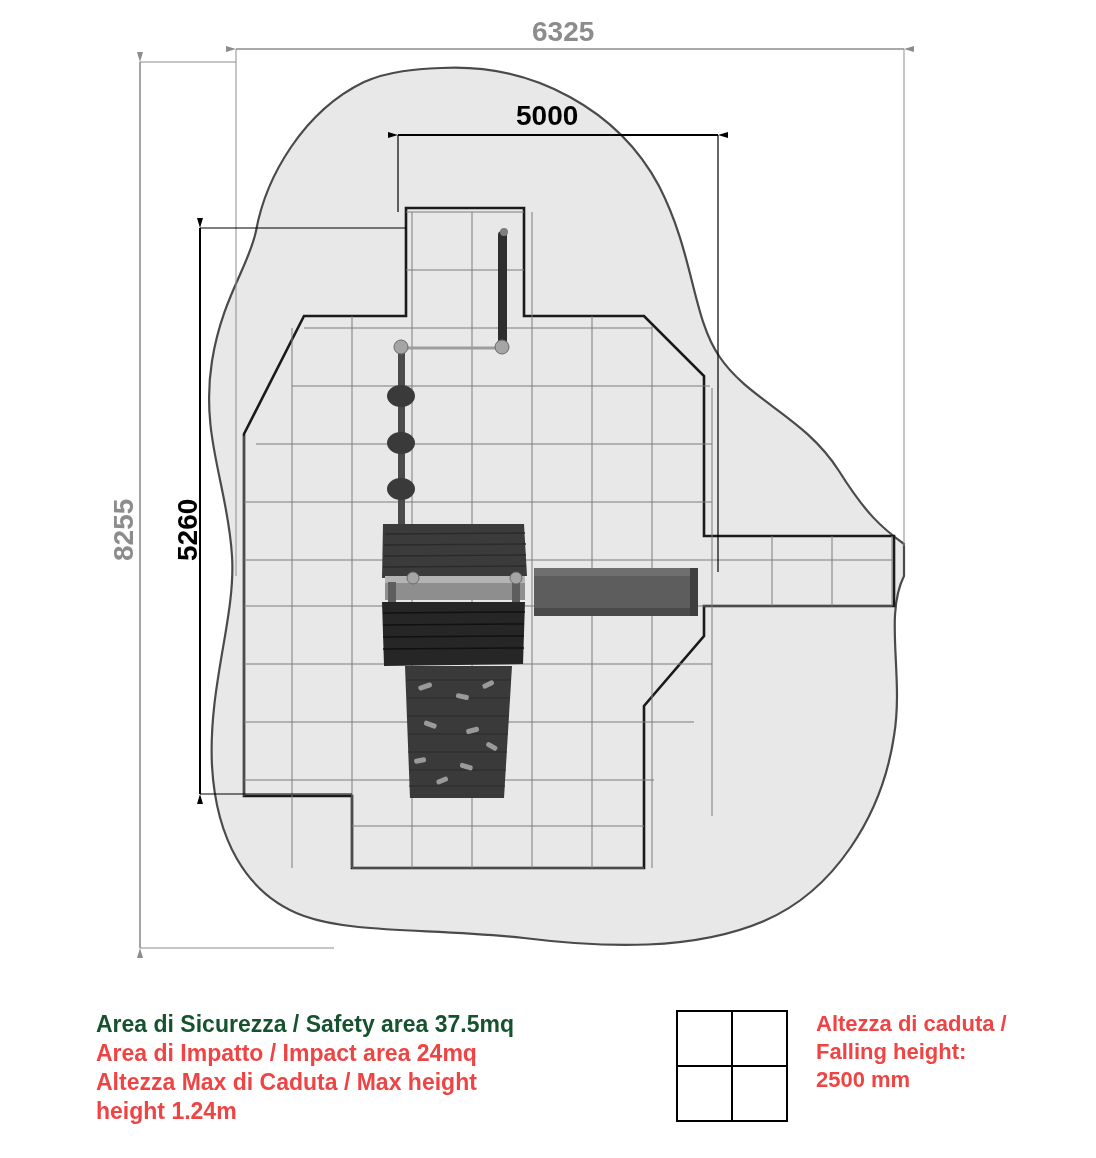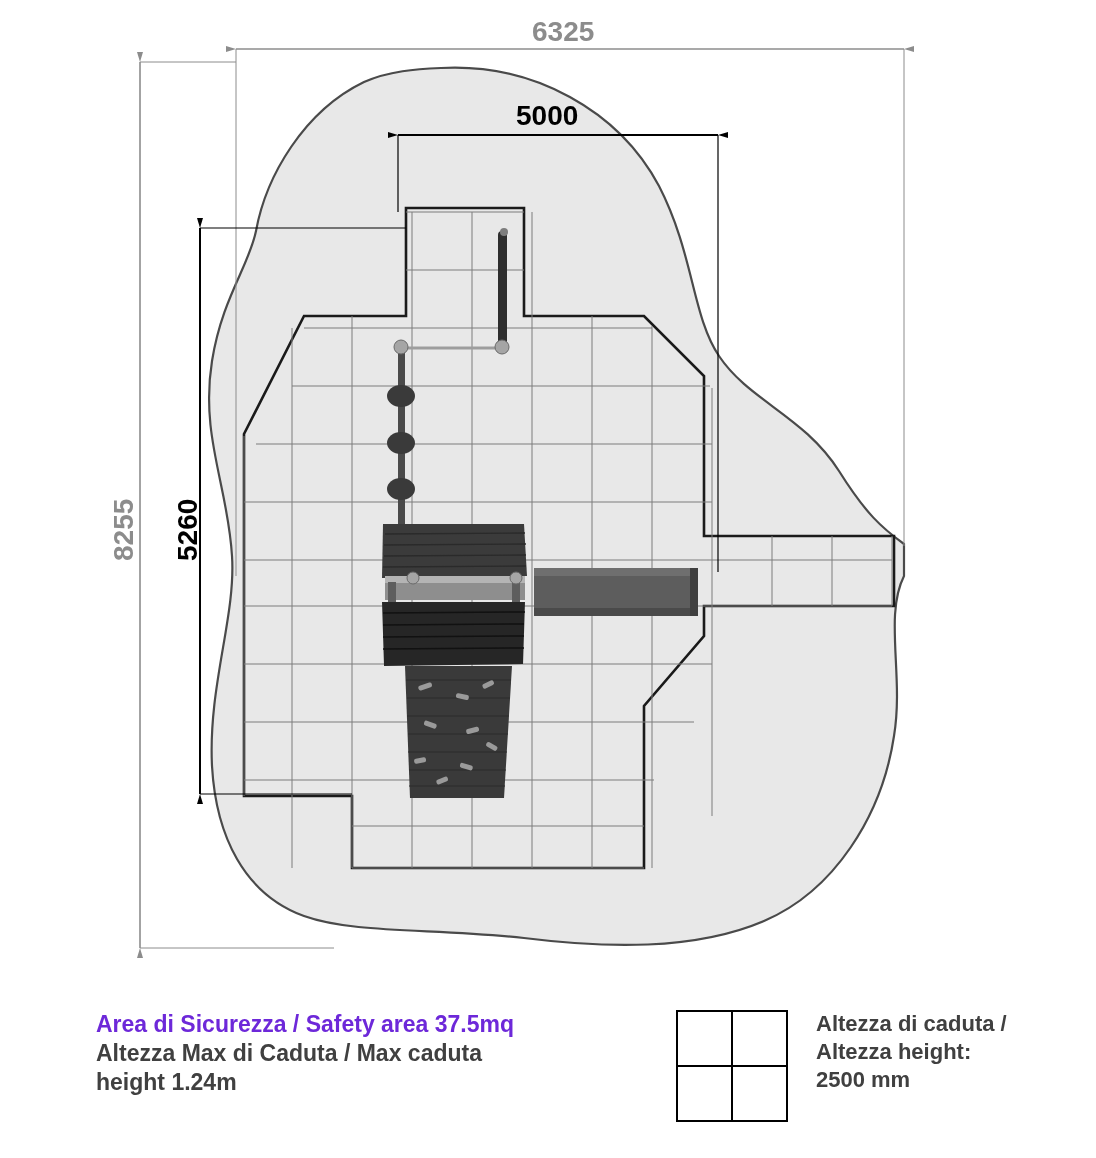--- a/index.html
+++ b/index.html
@@ -37,25 +37,25 @@
   .legend-text-block {
     position: absolute;
     left: 92px;
     top: 14px;
     width: 580px;
   }
   .legend-line {
     font-size: 23px;
     font-weight: bold;
     line-height: 29px;
-    color: #404040;
+    color: #ef4444;
     white-space: nowrap;
   }
   .legend-line.muted {
-    color: #6d28d9;
+    color: #14532d;
   }
   .legend-swatch {
     position: absolute;
     left: 672px;
     top: 14px;
     width: 112px;
     height: 112px;
     border: 2px solid #000000;
     box-sizing: border-box;
     background: #ffffff;
@@ -277,30 +277,31 @@
   <div class="dim-label gray vert" style="left:104px; top:545px;">8255</div>
 
   <div class="dim-label" style="left:512px; top:84px;">5000</div>
 
   <div class="dim-label vert" style="left:168px; top:545px;">5260</div>
 
   <div class="legend">
 
     <div class="legend-text-block">
       <div class="legend-line muted">Area di Sicurezza / Safety area 37.5mq</div>
-      <div class="legend-line">Altezza Max di Caduta / Max caduta</div>
+      <div class="legend-line">Area di Impatto / Impact area 24mq</div>
+      <div class="legend-line">Altezza Max di Caduta / Max height</div>
       <div class="legend-line">height 1.24m</div>
     </div>
 
     <div class="legend-swatch">
       <div class="vline"></div>
       <div class="hline"></div>
     </div>
 
     <div class="legend-right">
       <div class="legend-line">Altezza di caduta /</div>
-      <div class="legend-line">Altezza height:</div>
+      <div class="legend-line">Falling height:</div>
       <div class="legend-line">2500 mm</div>
     </div>
 
   </div>
 
 </div>
 
 </body></html>

